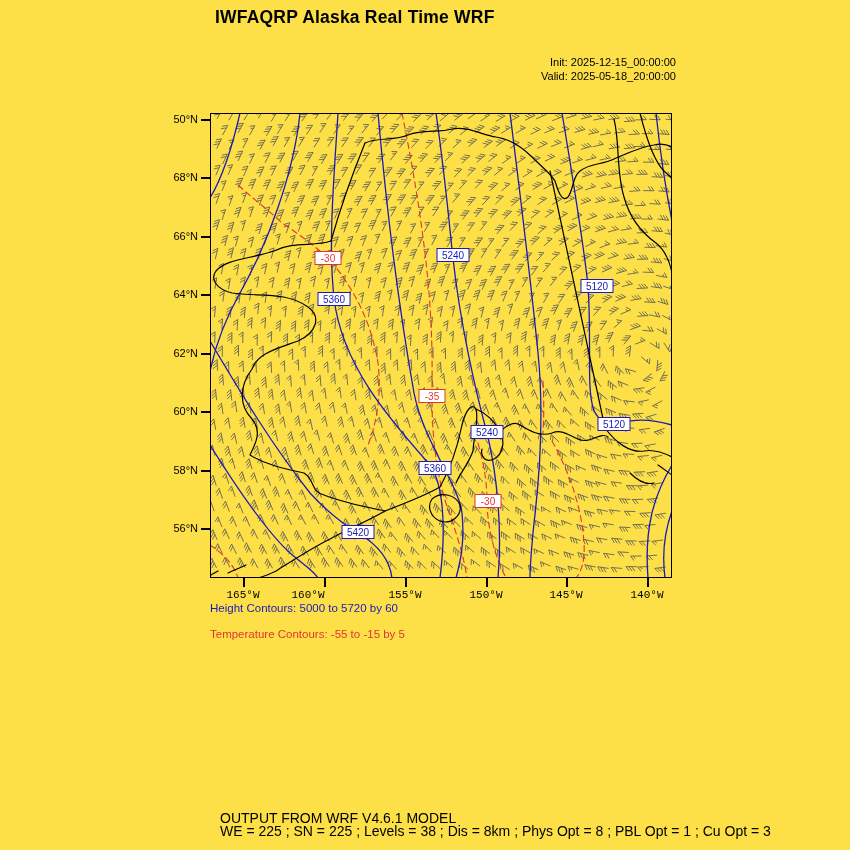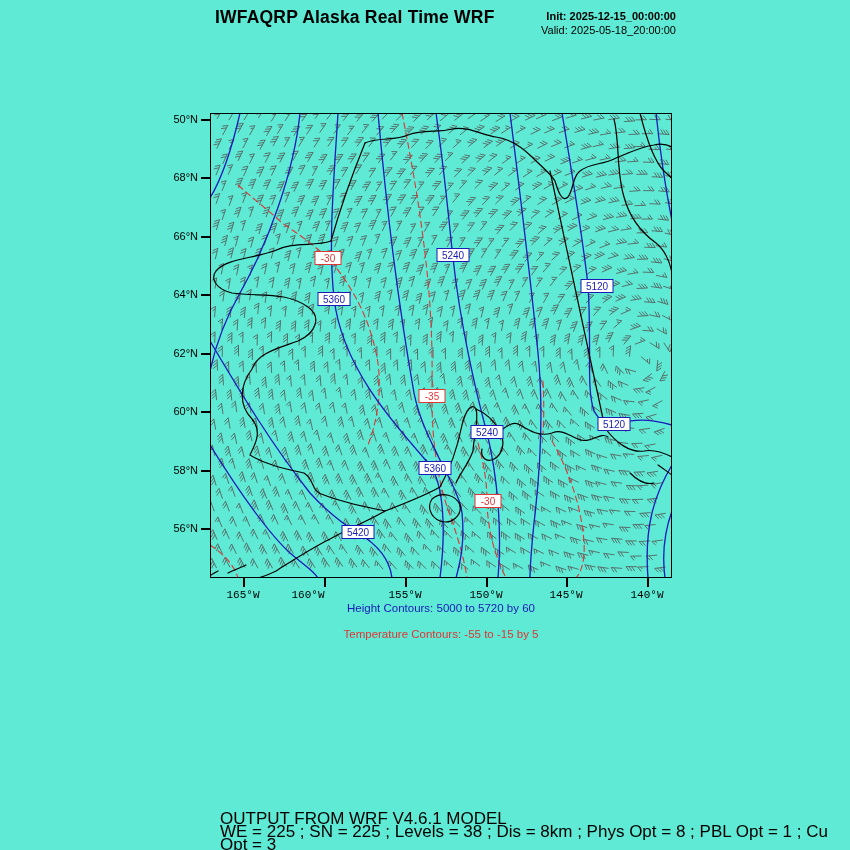--- a/index.html
+++ b/index.html
@@ -1,34 +1,34 @@
 <!DOCTYPE html>
 <html style="--hc: #1a1ab8; --tc: #e03535; --kc: #000000; --wc: #565656;"><head>
 <meta charset="utf-8">
 <style>
   html,body{margin:0;padding:0;background:#fff;}
-  #page{position:relative;width:850px;height:850px;background:#5eead4;
+  #page{position:relative;width:850px;height:850px;background:#fde047;
         font-family:"Liberation Sans",sans-serif;color:#000;overflow:hidden;}
   .title{position:absolute;left:215px;top:7px;font-size:17.5px;font-weight:bold;letter-spacing:.2px;}
   .initblock{position:absolute;left:500px;top:10px;width:176px;text-align:right;
              font-size:11px;line-height:13.5px;}
-  .initline{font-weight:bold;}
+  .initline{font-weight:normal;margin-top:46px;}
   .validline{font-weight:normal;}
   .params{position:absolute;left:220px;top:62px;font-size:11.5px;line-height:13.5px;white-space:pre;}
   .map-wrap{position:absolute;left:210px;top:113px;width:462px;height:465px;}
   .map-frame{position:absolute;left:0;top:0;width:462px;height:465px;border:1.5px solid #000;box-sizing:border-box;}
   .map-svg{position:absolute;left:0;top:0;}
   .lat-label{position:absolute;right:calc(100% + 12px);font-size:11px;white-space:nowrap;transform:translateY(-6px);}
   .lon-label{position:absolute;top:calc(100% + 11px);width:56px;margin-left:-28px;text-align:center;font-size:11px;font-family:Liberation Mono, monospace;}
   .tick-h{position:absolute;width:9px;height:1.5px;background:#000;right:100%;}
   .tick-v{position:absolute;width:1.5px;height:9px;background:#000;top:100%;}
-  .caption{position:absolute;left:210px;width:462px;text-align:center;font-size:11.5px;}
+  .caption{position:absolute;left:210px;width:462px;text-align:left;font-size:11.5px;}
   .caption-height{top:602px;color:var(--hc,#1a1ab8);}
   .caption-temp{top:628px;color:var(--tc,#e03535);}
-  .footer{position:absolute;left:220px;top:812px;font-size:17px;line-height:13px;}
+  .footer{position:absolute;left:220px;top:812px;font-size:14px;line-height:13px;}
   .coast{fill:none;stroke:var(--kc,#000);stroke-width:1.2;stroke-linecap:round;stroke-linejoin:round;}
   .hcontour{fill:none;stroke:var(--hc,#1a1ab8);stroke-width:1.3;stroke-linecap:round;}
   .tcontour{fill:none;stroke:var(--tc,#e03535);stroke-width:1.1;stroke-dasharray:6 4;stroke-linecap:round;}
   .barbs{fill:none;stroke:var(--wc,#565656);stroke-width:0.9;opacity:0.9;}
   .clabel-text{font-family:"Liberation Sans",sans-serif;font-size:10px;}
 </style>
 </head>
 <body>
 
 <div id="page">

